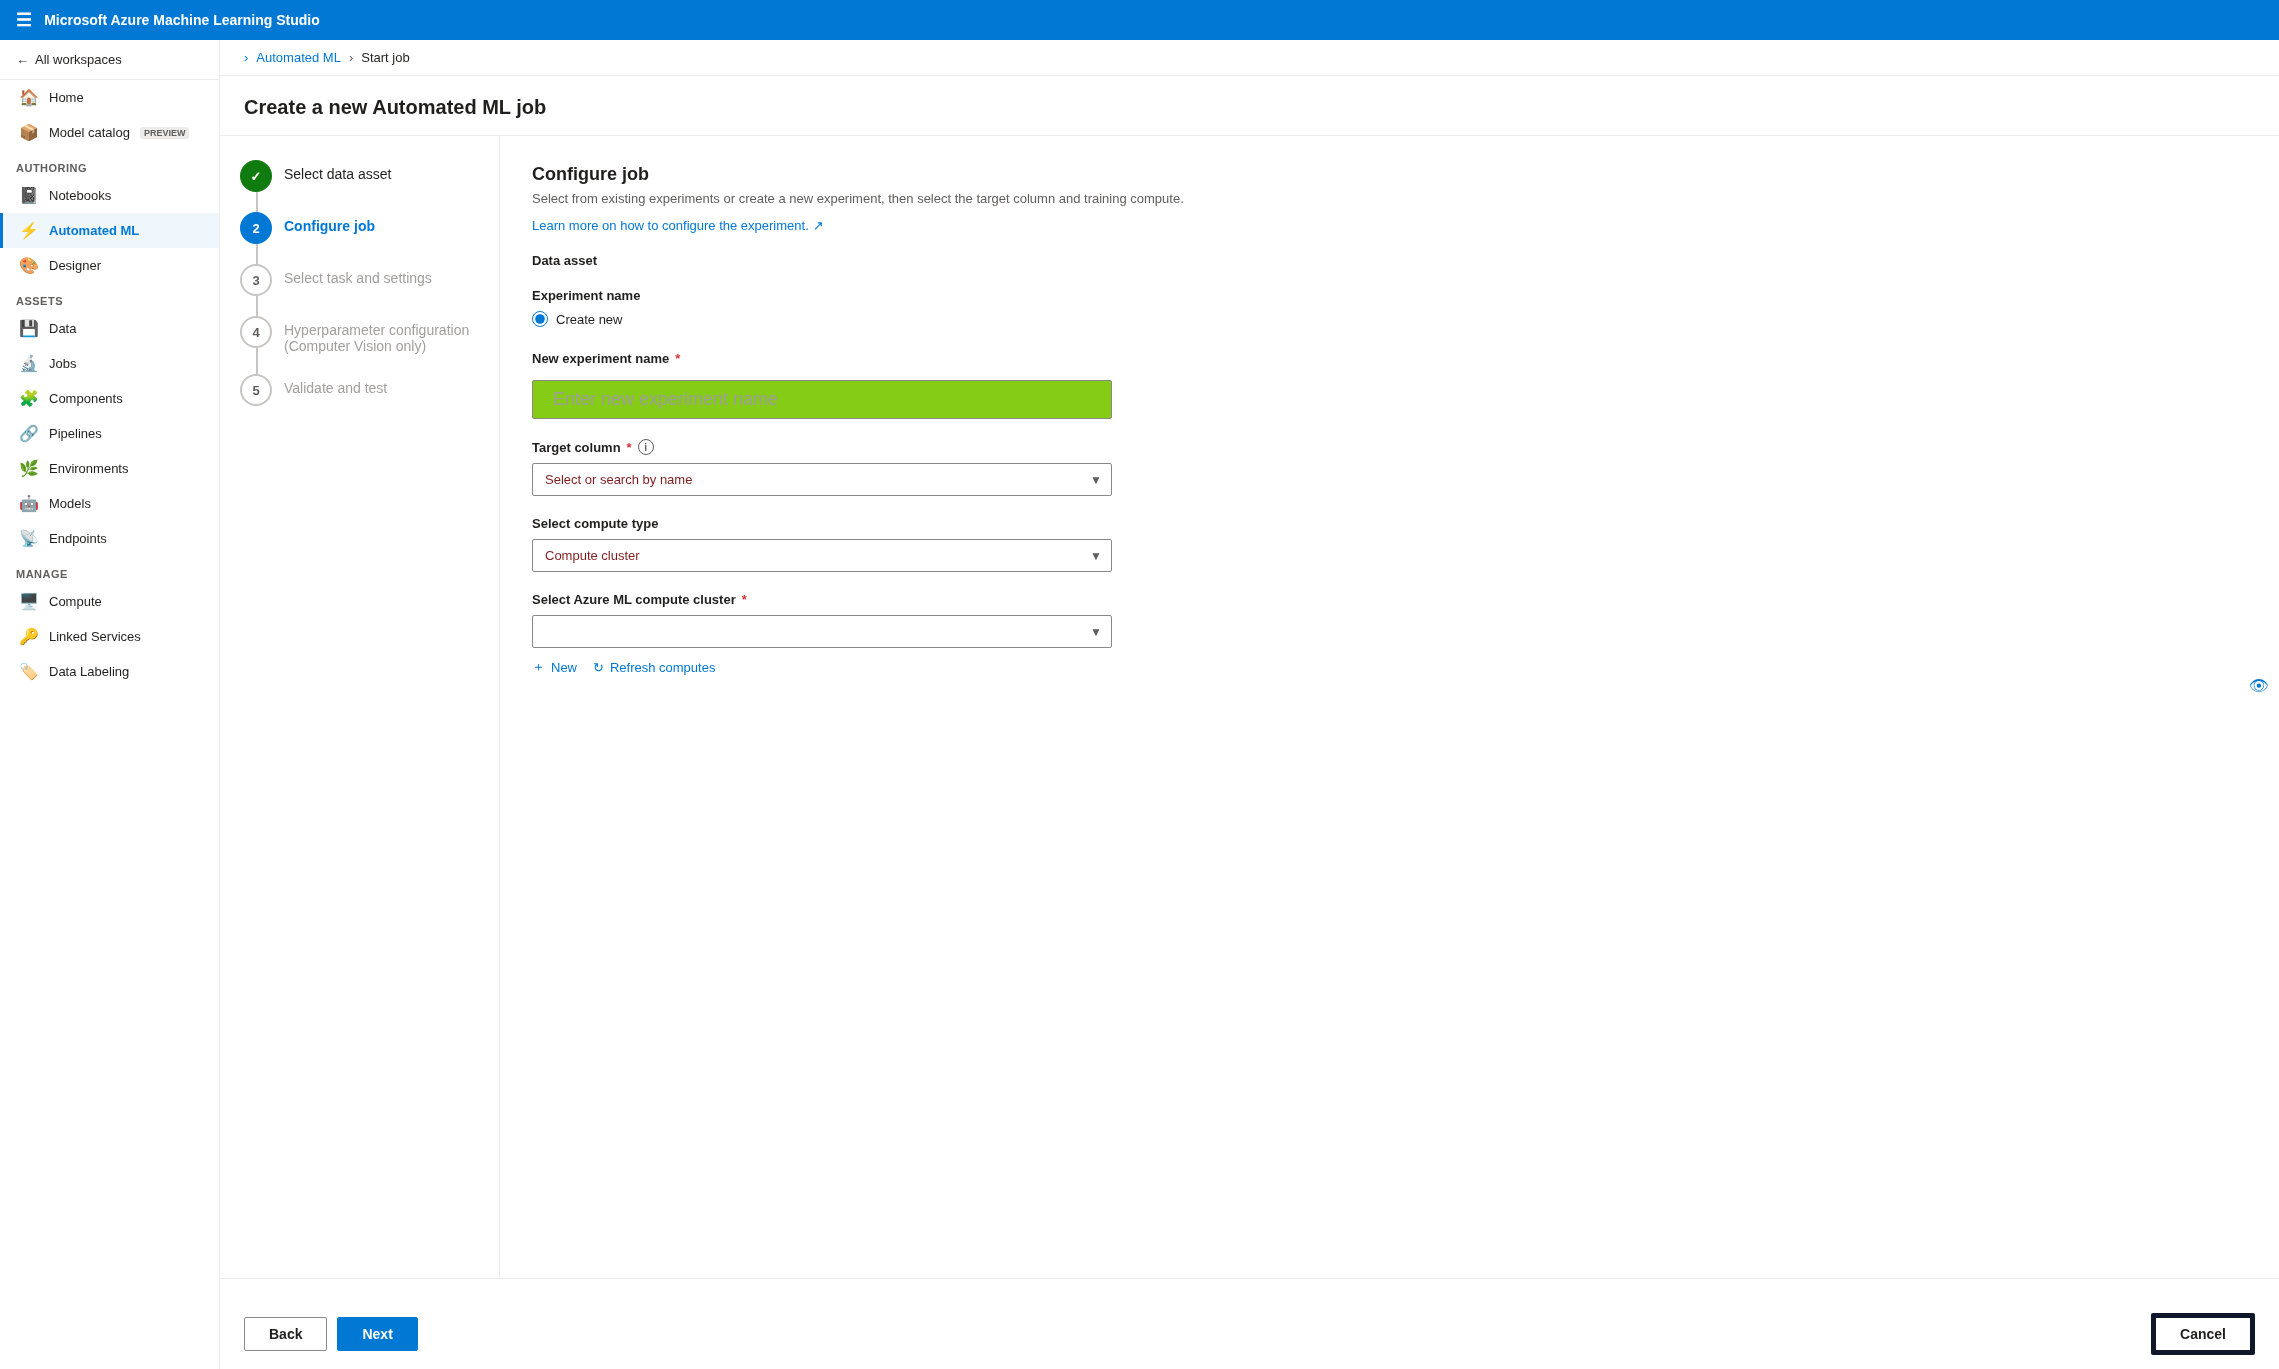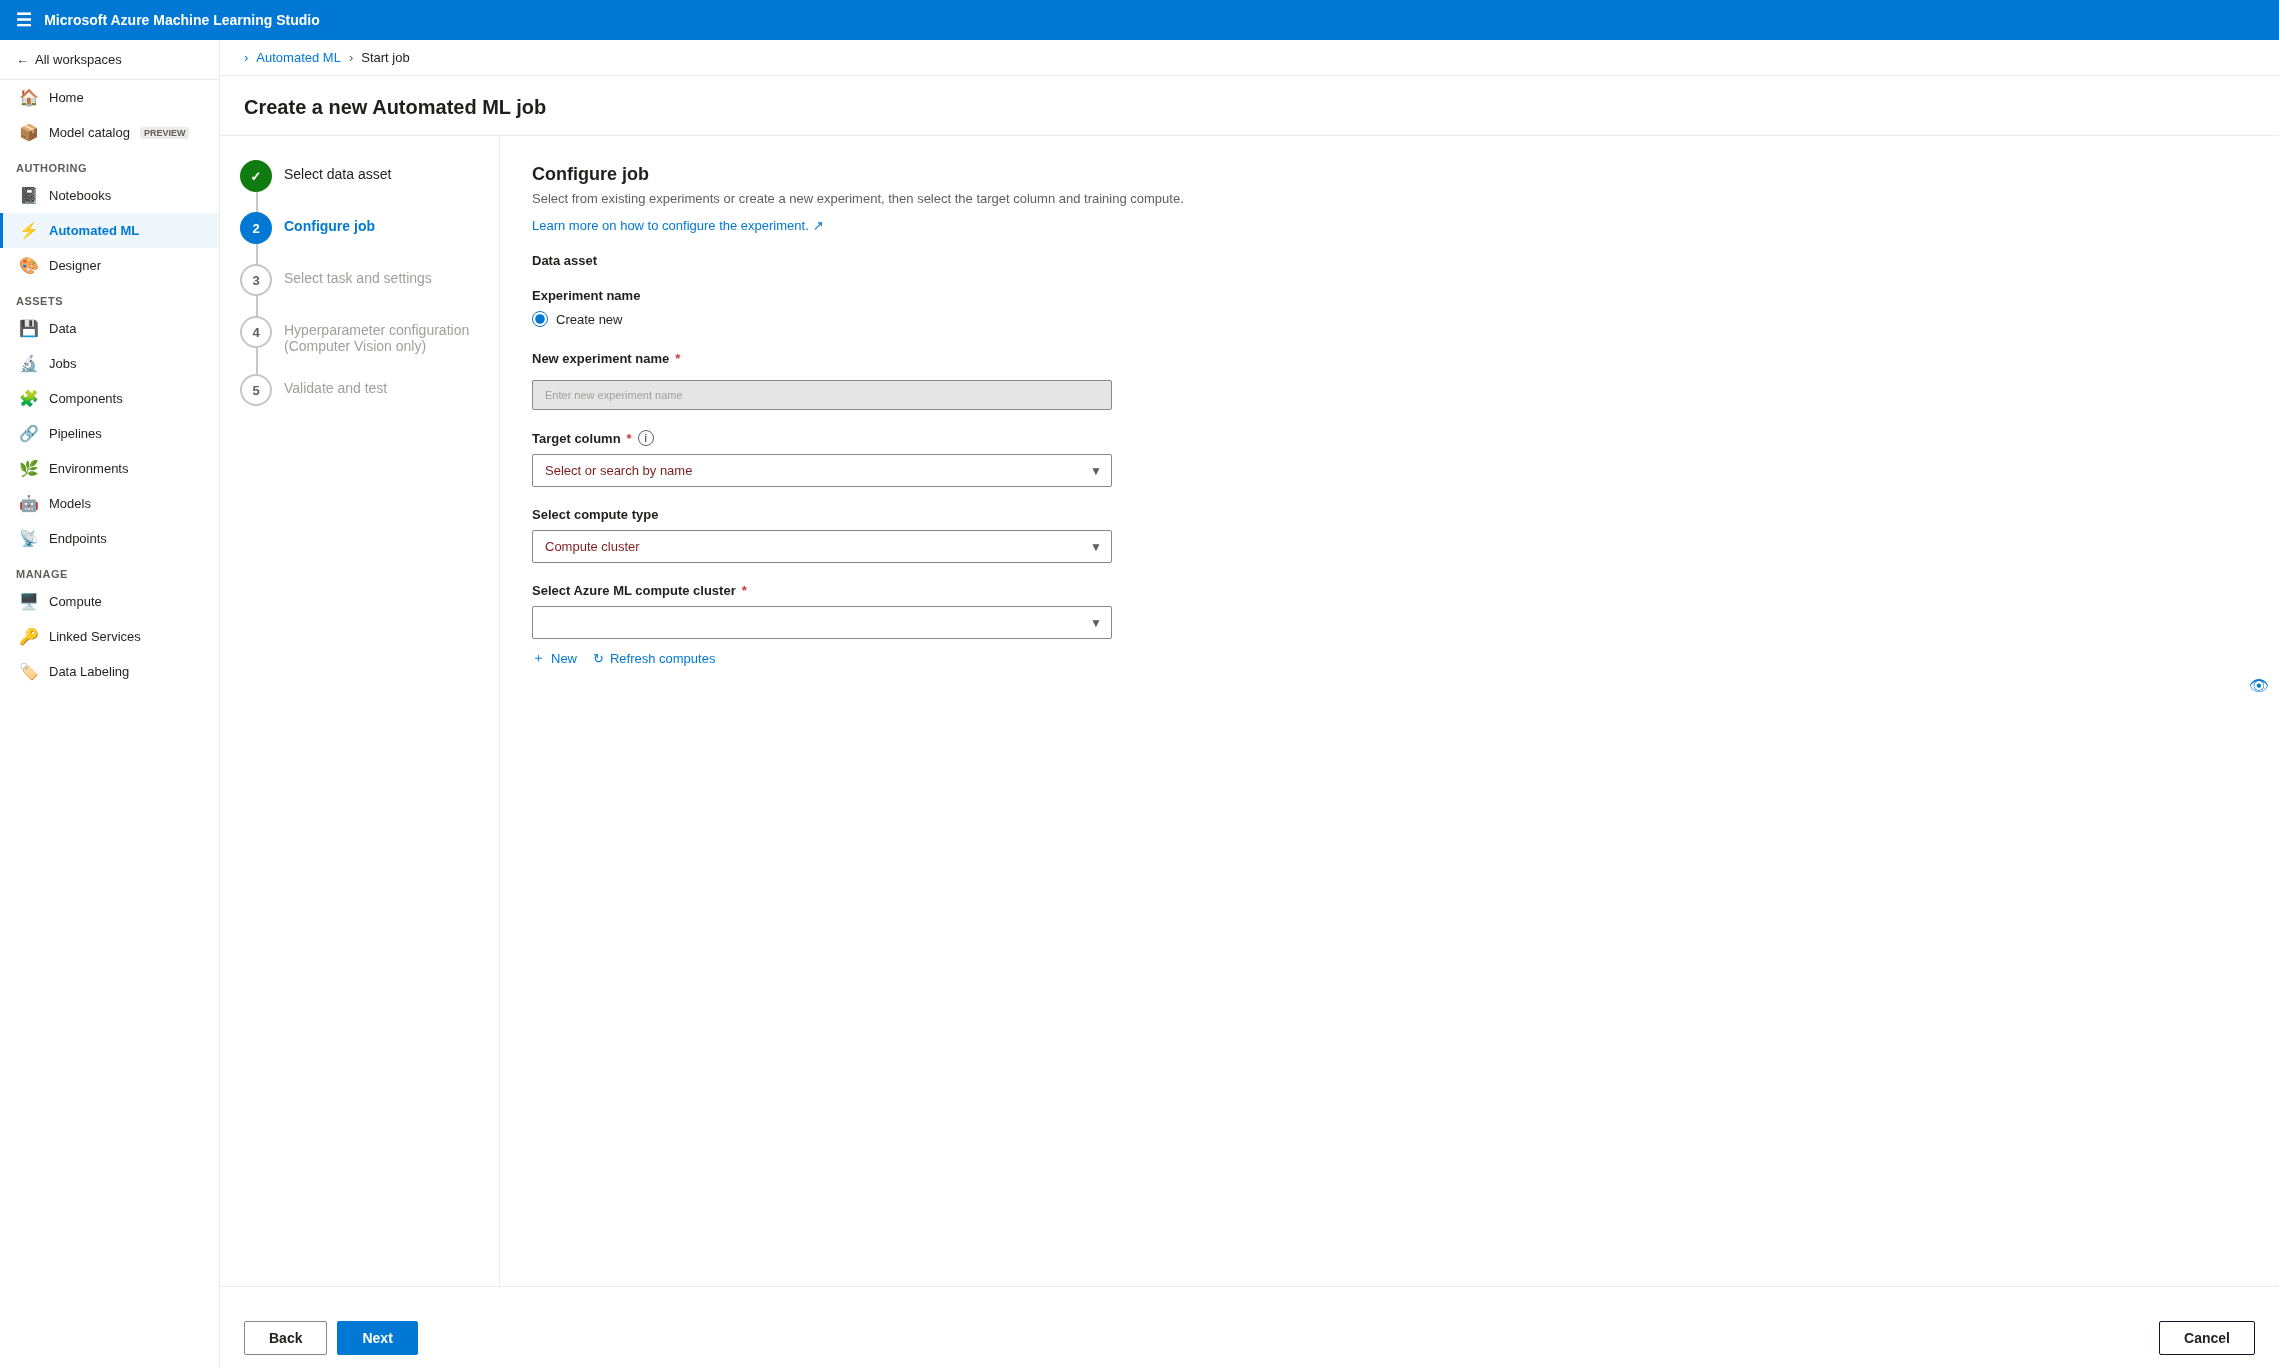--- a/index.html
+++ b/index.html
@@ -228,26 +228,26 @@
 
     
     .radio-group { display: flex; align-items: center; gap: 8px; margin-bottom: 24px; }
     .radio-input { accent-color: #0078d4; width: 16px; height: 16px; }
     .radio-label { font-size: 13px; color: #201f1e; }
 
     
     .text-input {
       width: 100%;
       max-width: 580px;
-      padding: 8px 12px;
+      padding: 8px 20px;
       border: 1px solid #8a8886;
       border-radius: 2px;
-      font-size: 11px;
-      color: #201f1e;
-      background: #e5e5e5;
+      font-size: 18px;
+      color: #201f1e;
+      background: #84cc16;
       outline: none;
     }
     .text-input::placeholder { color: #a19f9d; }
 
     
     .input-wrapper {
       position: relative;
       max-width: 580px;
     }
     .input-eye {
@@ -336,21 +336,21 @@
       border: 1px solid #0078d4;
     }
     .btn-secondary {
       background: white;
       color: #201f1e;
       border: 1px solid #8a8886;
     }
     .btn-cancel {
       background: white;
       color: #201f1e;
-      border: 1px solid #0f172a;
+      border: 5px solid #0f172a;
       margin-left: auto;
     }
 
     .experiment-name-row {
       display: flex;
       align-items: center;
       justify-content: space-between;
       max-width: 580px;
       margin-bottom: 6px;
     }

